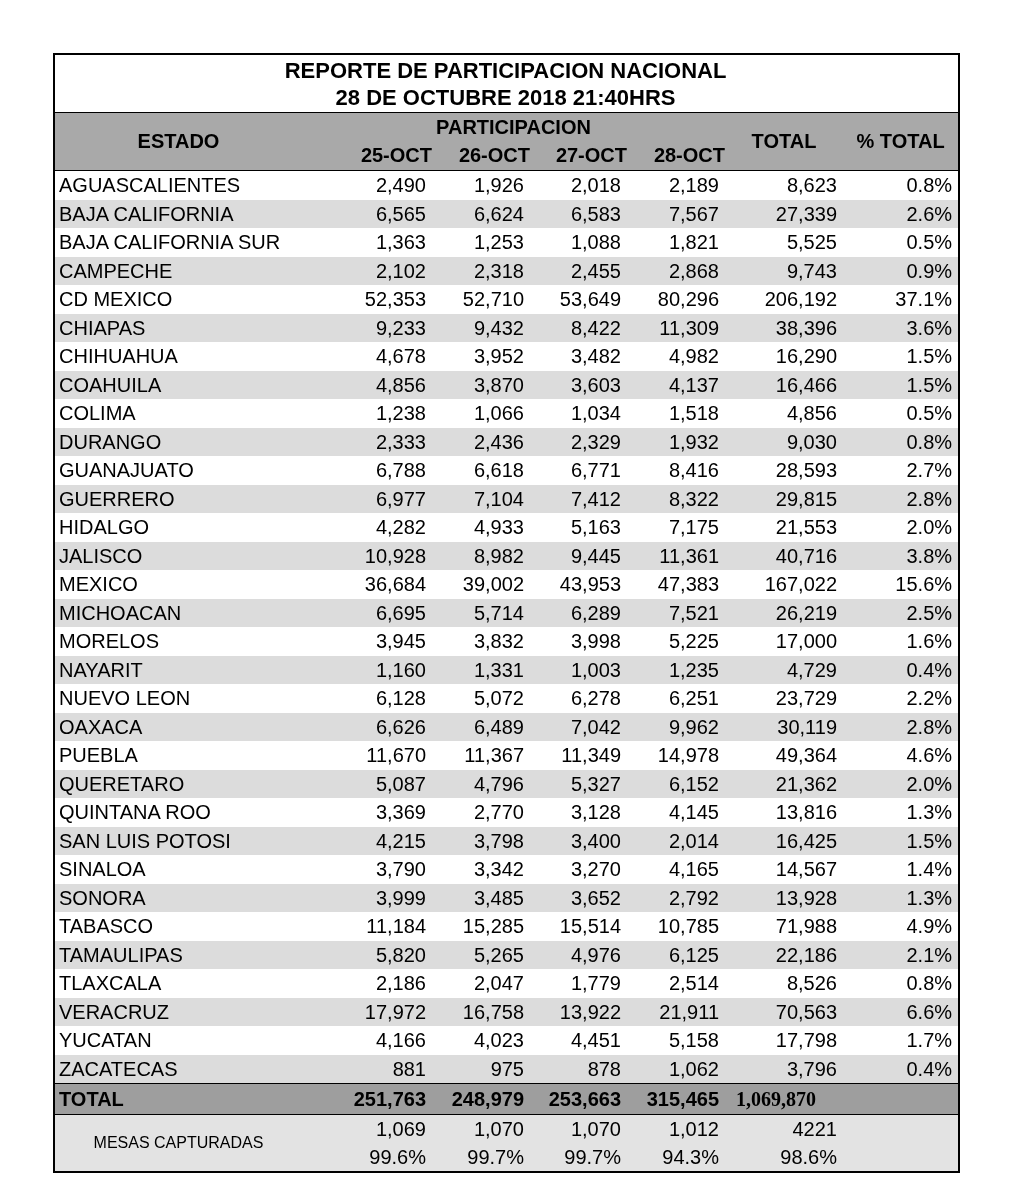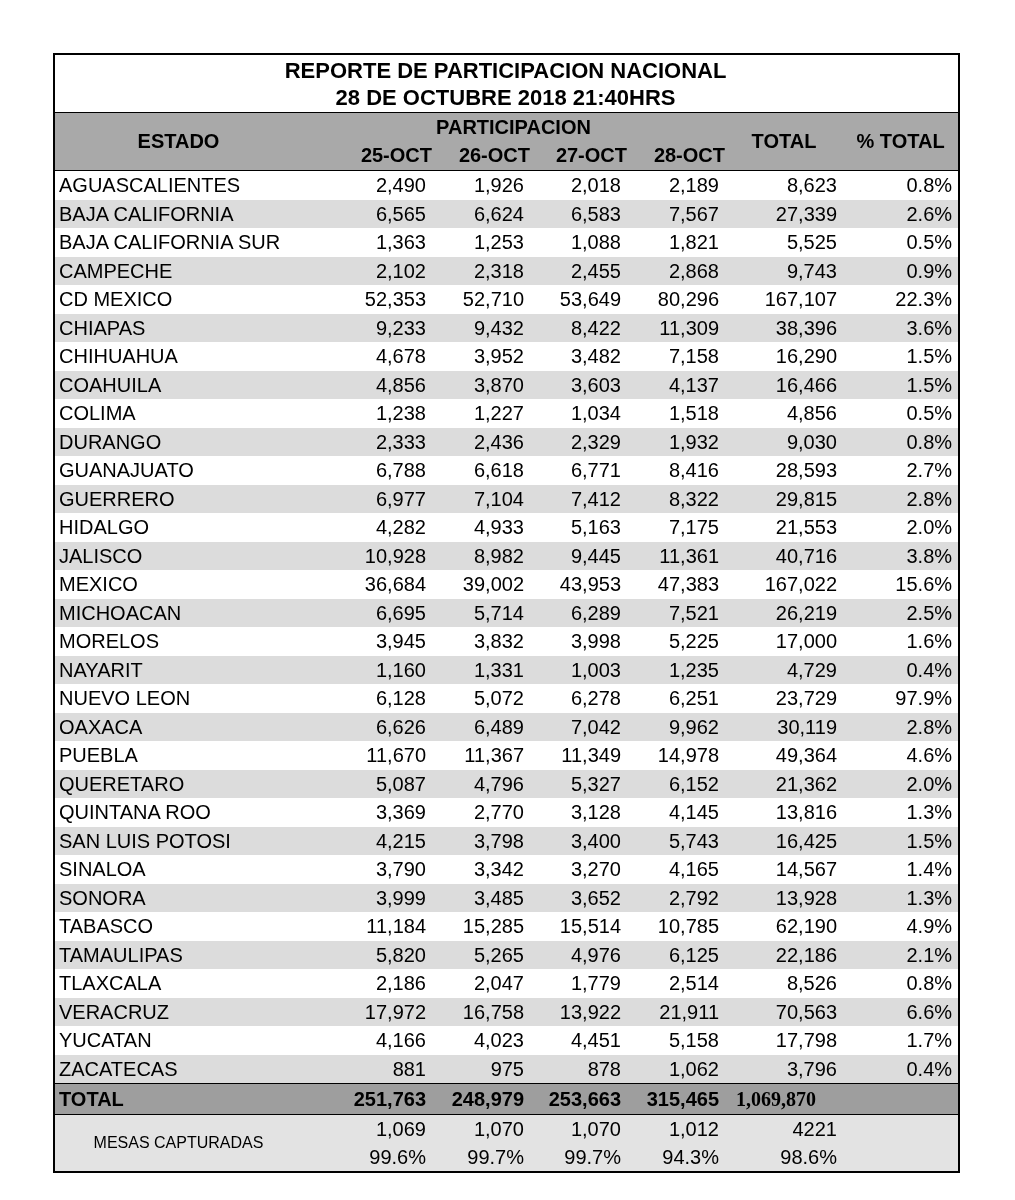--- a/index.html
+++ b/index.html
@@ -155,54 +155,54 @@
           <td class="num">2,868</td>
           <td class="num">9,743</td>
           <td class="num">0.9%</td>
         </tr>
         <tr class="data-row">
           <td class="estado">CD MEXICO</td>
           <td class="num">52,353</td>
           <td class="num">52,710</td>
           <td class="num">53,649</td>
           <td class="num">80,296</td>
-          <td class="num">167,107</td>
-          <td class="num">22.3%</td>
+          <td class="num">206,192</td>
+          <td class="num">37.1%</td>
         </tr>
         <tr class="data-row alt">
           <td class="estado">CHIAPAS</td>
           <td class="num">9,233</td>
           <td class="num">9,432</td>
           <td class="num">8,422</td>
           <td class="num">11,309</td>
           <td class="num">38,396</td>
           <td class="num">3.6%</td>
         </tr>
         <tr class="data-row">
           <td class="estado">CHIHUAHUA</td>
           <td class="num">4,678</td>
           <td class="num">3,952</td>
           <td class="num">3,482</td>
-          <td class="num">7,158</td>
+          <td class="num">4,982</td>
           <td class="num">16,290</td>
           <td class="num">1.5%</td>
         </tr>
         <tr class="data-row alt">
           <td class="estado">COAHUILA</td>
           <td class="num">4,856</td>
           <td class="num">3,870</td>
           <td class="num">3,603</td>
           <td class="num">4,137</td>
           <td class="num">16,466</td>
           <td class="num">1.5%</td>
         </tr>
         <tr class="data-row">
           <td class="estado">COLIMA</td>
           <td class="num">1,238</td>
-          <td class="num">1,227</td>
+          <td class="num">1,066</td>
           <td class="num">1,034</td>
           <td class="num">1,518</td>
           <td class="num">4,856</td>
           <td class="num">0.5%</td>
         </tr>
         <tr class="data-row alt">
           <td class="estado">DURANGO</td>
           <td class="num">2,333</td>
           <td class="num">2,436</td>
           <td class="num">2,329</td>
@@ -282,21 +282,21 @@
           <td class="num">4,729</td>
           <td class="num">0.4%</td>
         </tr>
         <tr class="data-row">
           <td class="estado">NUEVO LEON</td>
           <td class="num">6,128</td>
           <td class="num">5,072</td>
           <td class="num">6,278</td>
           <td class="num">6,251</td>
           <td class="num">23,729</td>
-          <td class="num">97.9%</td>
+          <td class="num">2.2%</td>
         </tr>
         <tr class="data-row alt">
           <td class="estado">OAXACA</td>
           <td class="num">6,626</td>
           <td class="num">6,489</td>
           <td class="num">7,042</td>
           <td class="num">9,962</td>
           <td class="num">30,119</td>
           <td class="num">2.8%</td>
         </tr>
@@ -325,21 +325,21 @@
           <td class="num">3,128</td>
           <td class="num">4,145</td>
           <td class="num">13,816</td>
           <td class="num">1.3%</td>
         </tr>
         <tr class="data-row alt">
           <td class="estado">SAN LUIS POTOSI</td>
           <td class="num">4,215</td>
           <td class="num">3,798</td>
           <td class="num">3,400</td>
-          <td class="num">5,743</td>
+          <td class="num">2,014</td>
           <td class="num">16,425</td>
           <td class="num">1.5%</td>
         </tr>
         <tr class="data-row">
           <td class="estado">SINALOA</td>
           <td class="num">3,790</td>
           <td class="num">3,342</td>
           <td class="num">3,270</td>
           <td class="num">4,165</td>
           <td class="num">14,567</td>
@@ -353,21 +353,21 @@
           <td class="num">2,792</td>
           <td class="num">13,928</td>
           <td class="num">1.3%</td>
         </tr>
         <tr class="data-row">
           <td class="estado">TABASCO</td>
           <td class="num">11,184</td>
           <td class="num">15,285</td>
           <td class="num">15,514</td>
           <td class="num">10,785</td>
-          <td class="num">62,190</td>
+          <td class="num">71,988</td>
           <td class="num">4.9%</td>
         </tr>
         <tr class="data-row alt">
           <td class="estado">TAMAULIPAS</td>
           <td class="num">5,820</td>
           <td class="num">5,265</td>
           <td class="num">4,976</td>
           <td class="num">6,125</td>
           <td class="num">22,186</td>
           <td class="num">2.1%</td>

